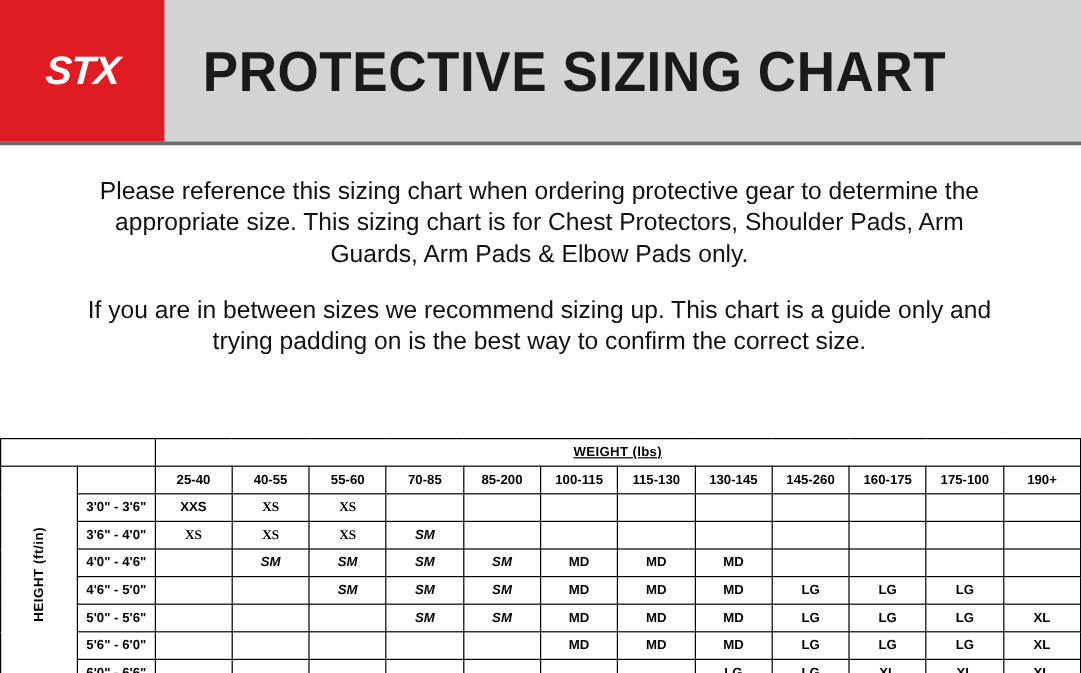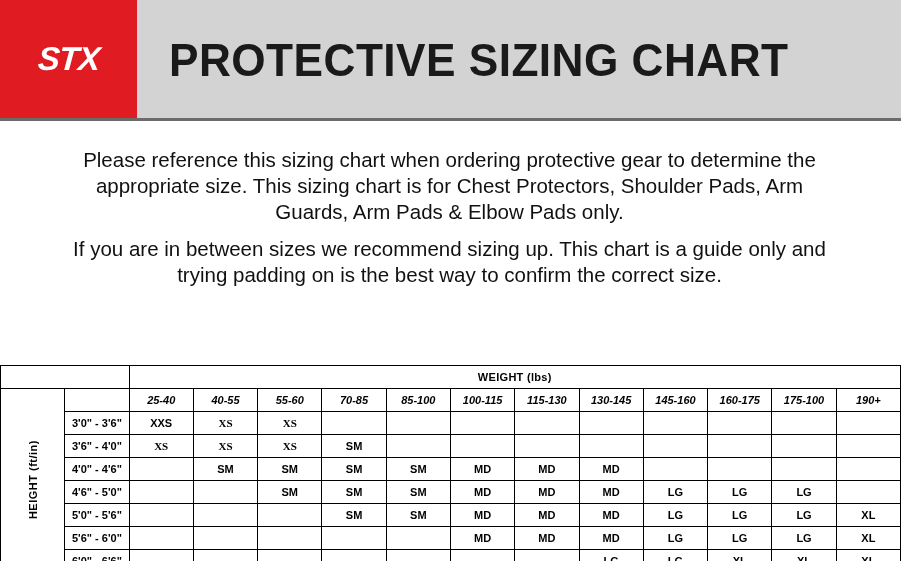--- a/index.html
+++ b/index.html
@@ -59,21 +59,21 @@
     padding: 26px 64px 0 62px;
     text-align: center;
     color: #111111;
     font-size: 20.5px;
     line-height: 1.28;
   }
   .intro p {
     margin: 0;
   }
   .intro p + p {
-    margin-top: 10px;
+    margin-top: 20px;
   }
 
   
   .table-wrap {
     position: absolute;
     left: 0;
     top: 365px;
     width: 901px;
   }
   table.sizing {
@@ -92,20 +92,21 @@
     background: #ffffff;
   }
   .weight-header {
     background: #6b6b6b;
     color: #ffffff;
     font-size: 11.5px;
     font-weight: bold;
     letter-spacing: 0.3px;
     border: 1px solid #6b6b6b;
     height: 20px;
+    text-decoration: underline;
   }
   .corner-cell {
     background: #6b6b6b;
     border: 1px solid #6b6b6b;
   }
   .height-label {
     background: #6b6b6b;
     color: #ffffff;
     width: 28px;
     border: 1px solid #6b6b6b;
@@ -119,26 +120,25 @@
     display: inline-block;
   }
   .rowhead {
     width: 78px;
     text-align: center;
     font-size: 11.5px;
   }
   .colhead {
     height: 21px;
     font-size: 11.5px;
-    font-style: italic;
   }
   
   .c-xxs { background: #7030a0; color: #ffffff; }
   .c-xs  { background: #e01b22; color: #ffffff; font-family: Liberation Serif, serif; }
-  .c-sm  { background: #ffff00; color: #000000; }
+  .c-sm  { background: #ffff00; color: #000000; font-style: italic; }
   .c-md  { background: #29b6f0; color: #ffffff; margin-left: 24px; }
   .c-lg  { background: #e8832a; color: #ffffff; }
   .c-xl  { background: #17a54a; color: #ffffff; }
   .c-empty { background: #ffffff; }
 </style>
 </head>
 <body>
 
 <div class="header">
   <div class="logo-box">
@@ -159,25 +159,25 @@
           <td class="corner-cell" colspan="2"></td>
           <td class="weight-header" colspan="12">WEIGHT (lbs)</td>
         </tr>
         <tr>
           <td class="height-label" rowspan="8"><span class="vert">HEIGHT (ft/in)</span></td>
           <td class="rowhead colhead"></td>
           <td class="colhead">25-40</td>
           <td class="colhead">40-55</td>
           <td class="colhead">55-60</td>
           <td class="colhead">70-85</td>
-          <td class="colhead">85-100</td>
+          <td class="colhead">85-200</td>
           <td class="colhead">100-115</td>
           <td class="colhead">115-130</td>
           <td class="colhead">130-145</td>
-          <td class="colhead">145-160</td>
+          <td class="colhead">145-260</td>
           <td class="colhead">160-175</td>
           <td class="colhead">175-100</td>
           <td class="colhead">190+</td>
         </tr>
         <tr>
           <td class="rowhead">3'0" - 3'6"</td>
           <td class="c-xxs">XXS</td>
           <td class="c-xs">XS</td>
           <td class="c-xs">XS</td>
           <td class="c-empty"></td>

